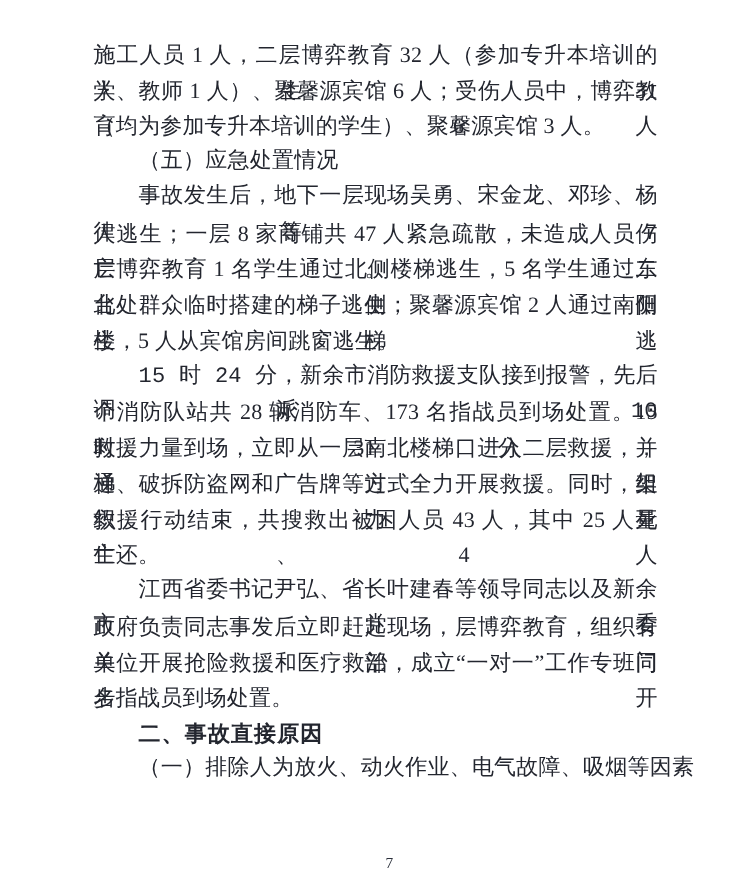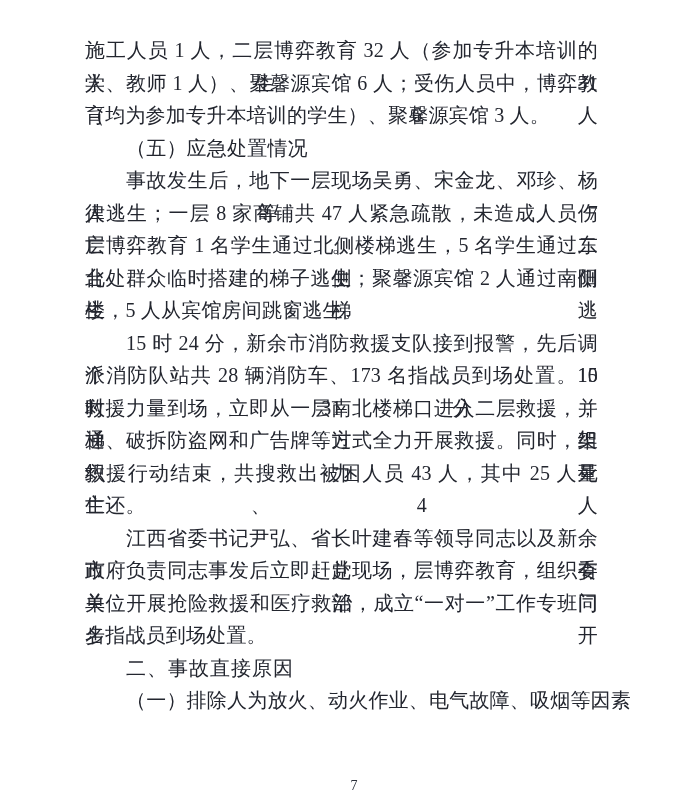--- a/index.html
+++ b/index.html
@@ -27,28 +27,28 @@
     font-size: 20px;
     white-space: nowrap;
     letter-spacing: 0.2px;
   }
   
   .j {
     white-space: normal;
     text-align: justify;
     text-align-last: justify;
   }
-  .ind { text-indent: 2.05em; }
+  .ind { text-indent: 2.05em; font-family: Liberation Mono, monospace; }
   .kai {
     
     font-size: 20px;
   }
   .hei {
     font-family: "Liberation Sans", sans-serif;
-    font-weight: normal;
+    font-weight: bold;
     font-size: 20px;
     letter-spacing: 1px;
   }
   .pagenum {
     position: absolute;
     left: 0; top: 778px;
     width: 682px;
     text-align: center;
     font-size: 14px;
     color: #2a2f3a;

